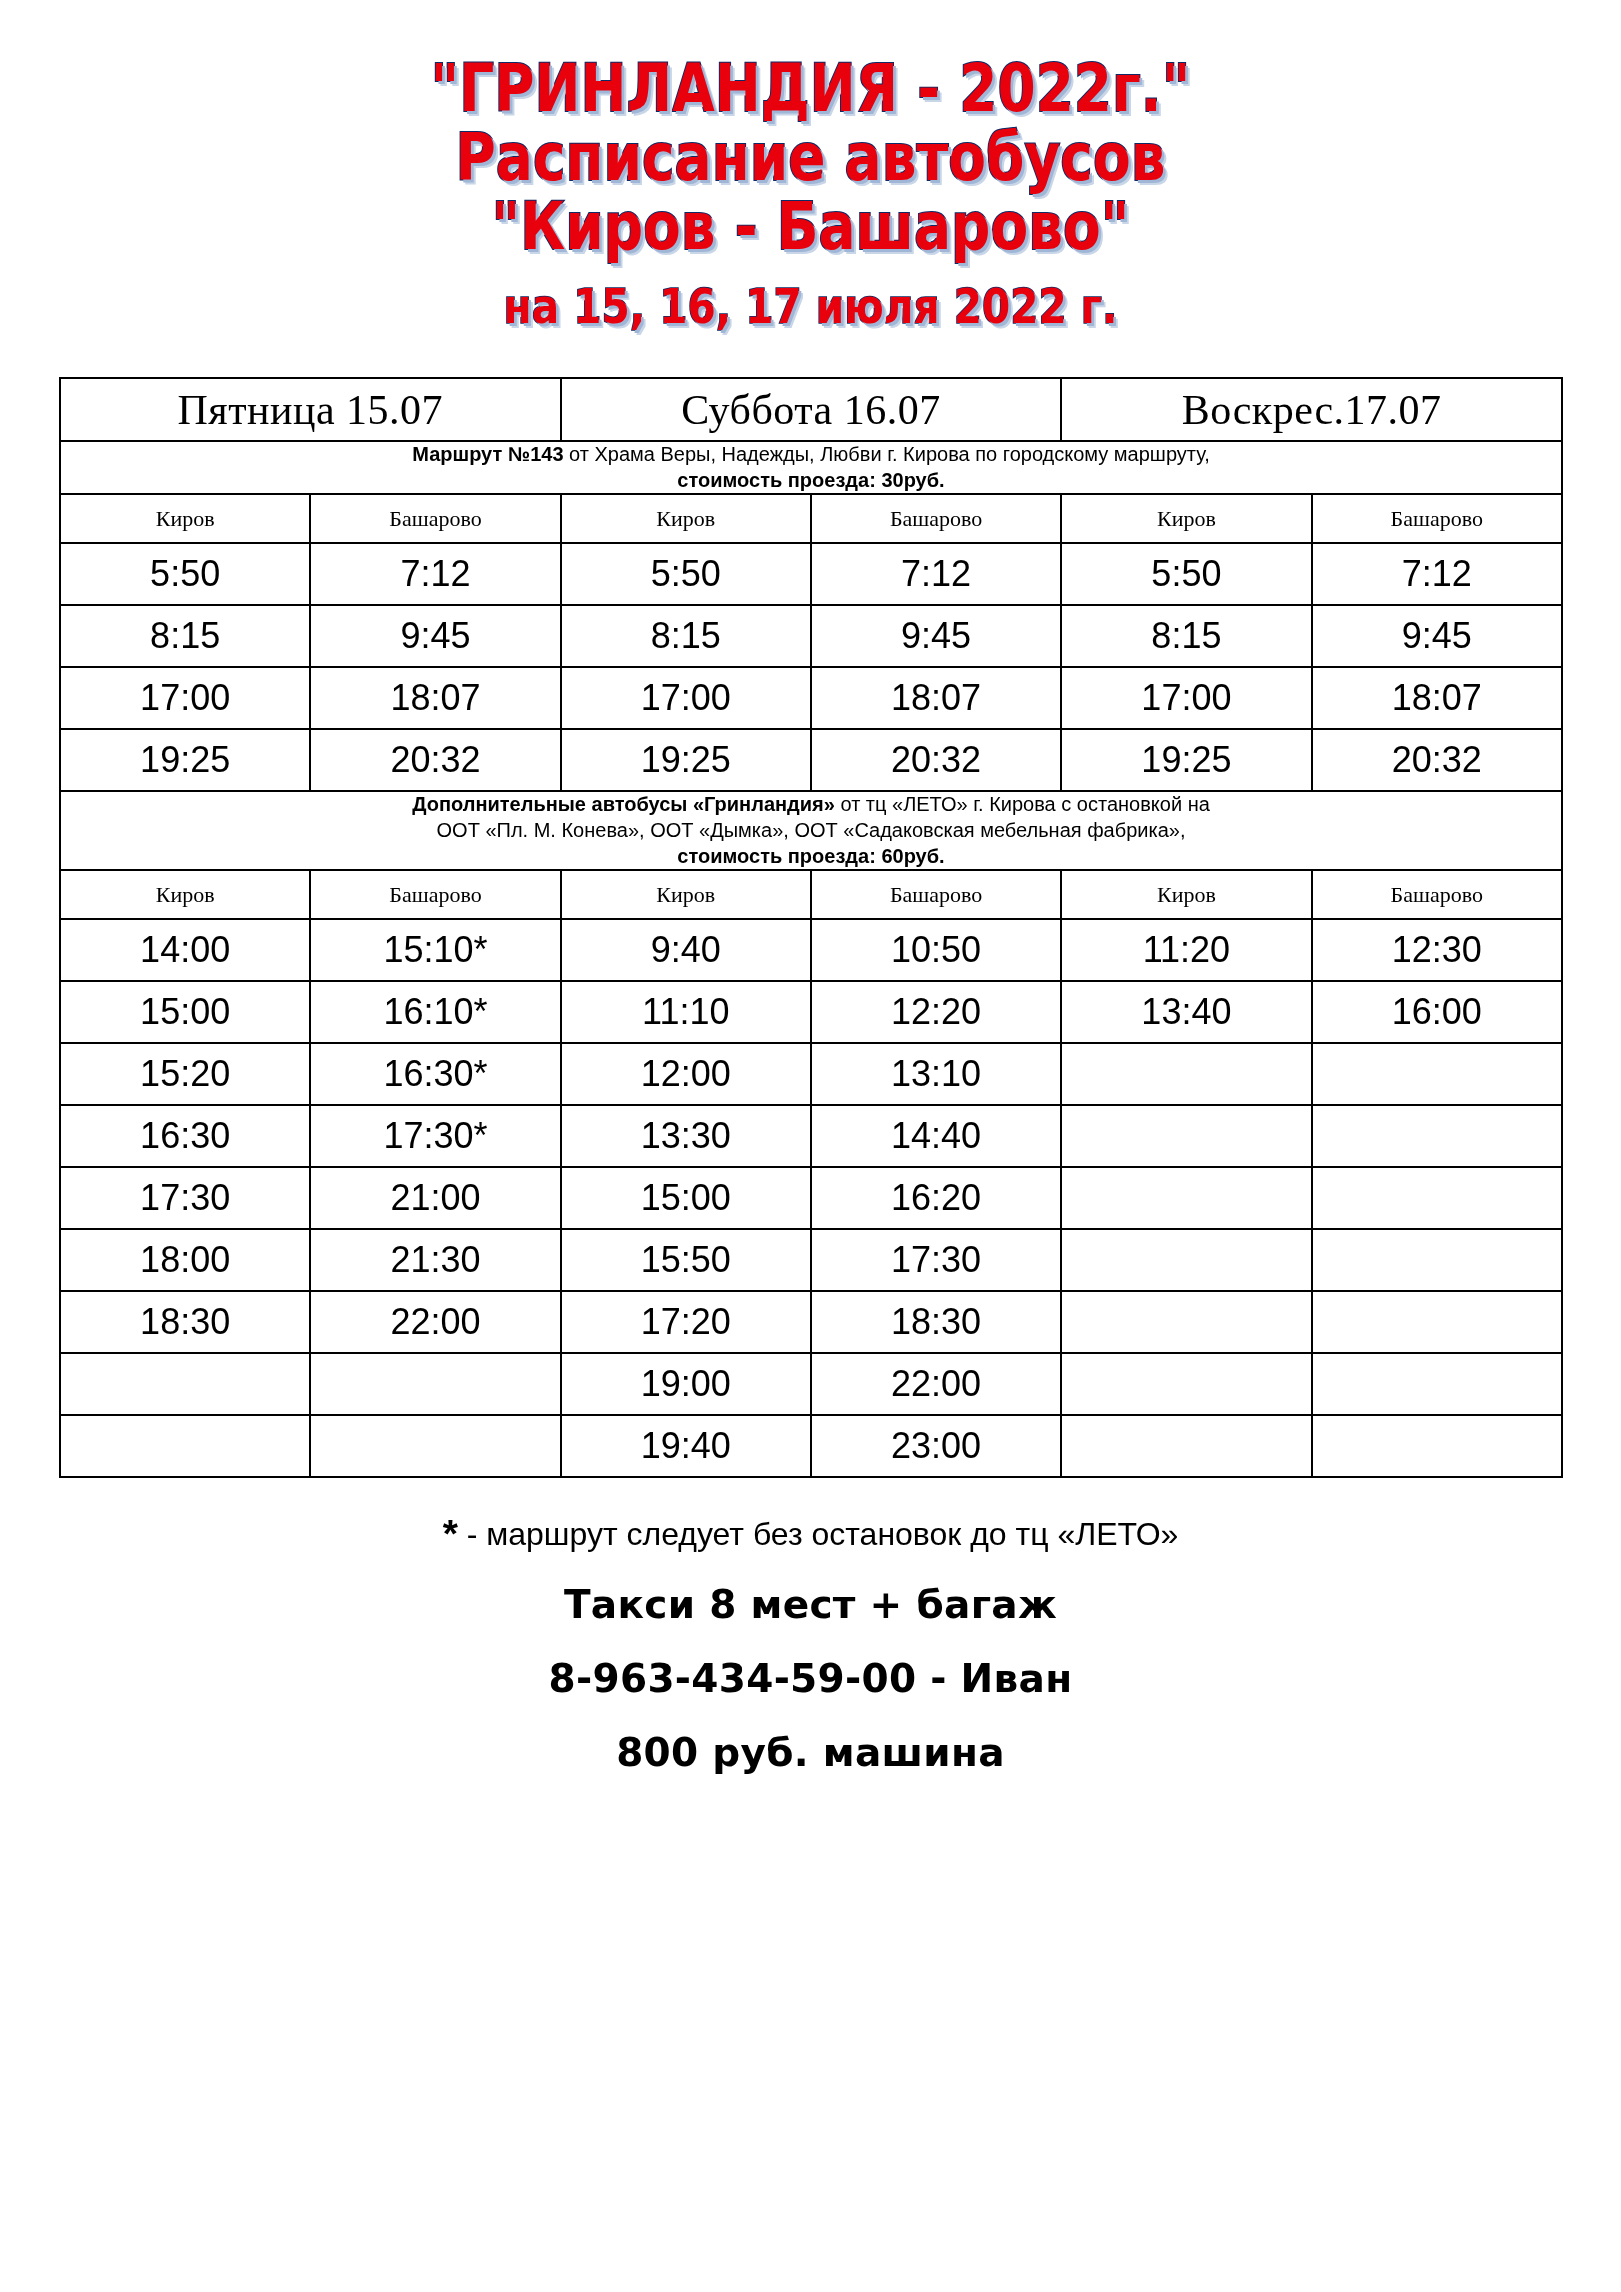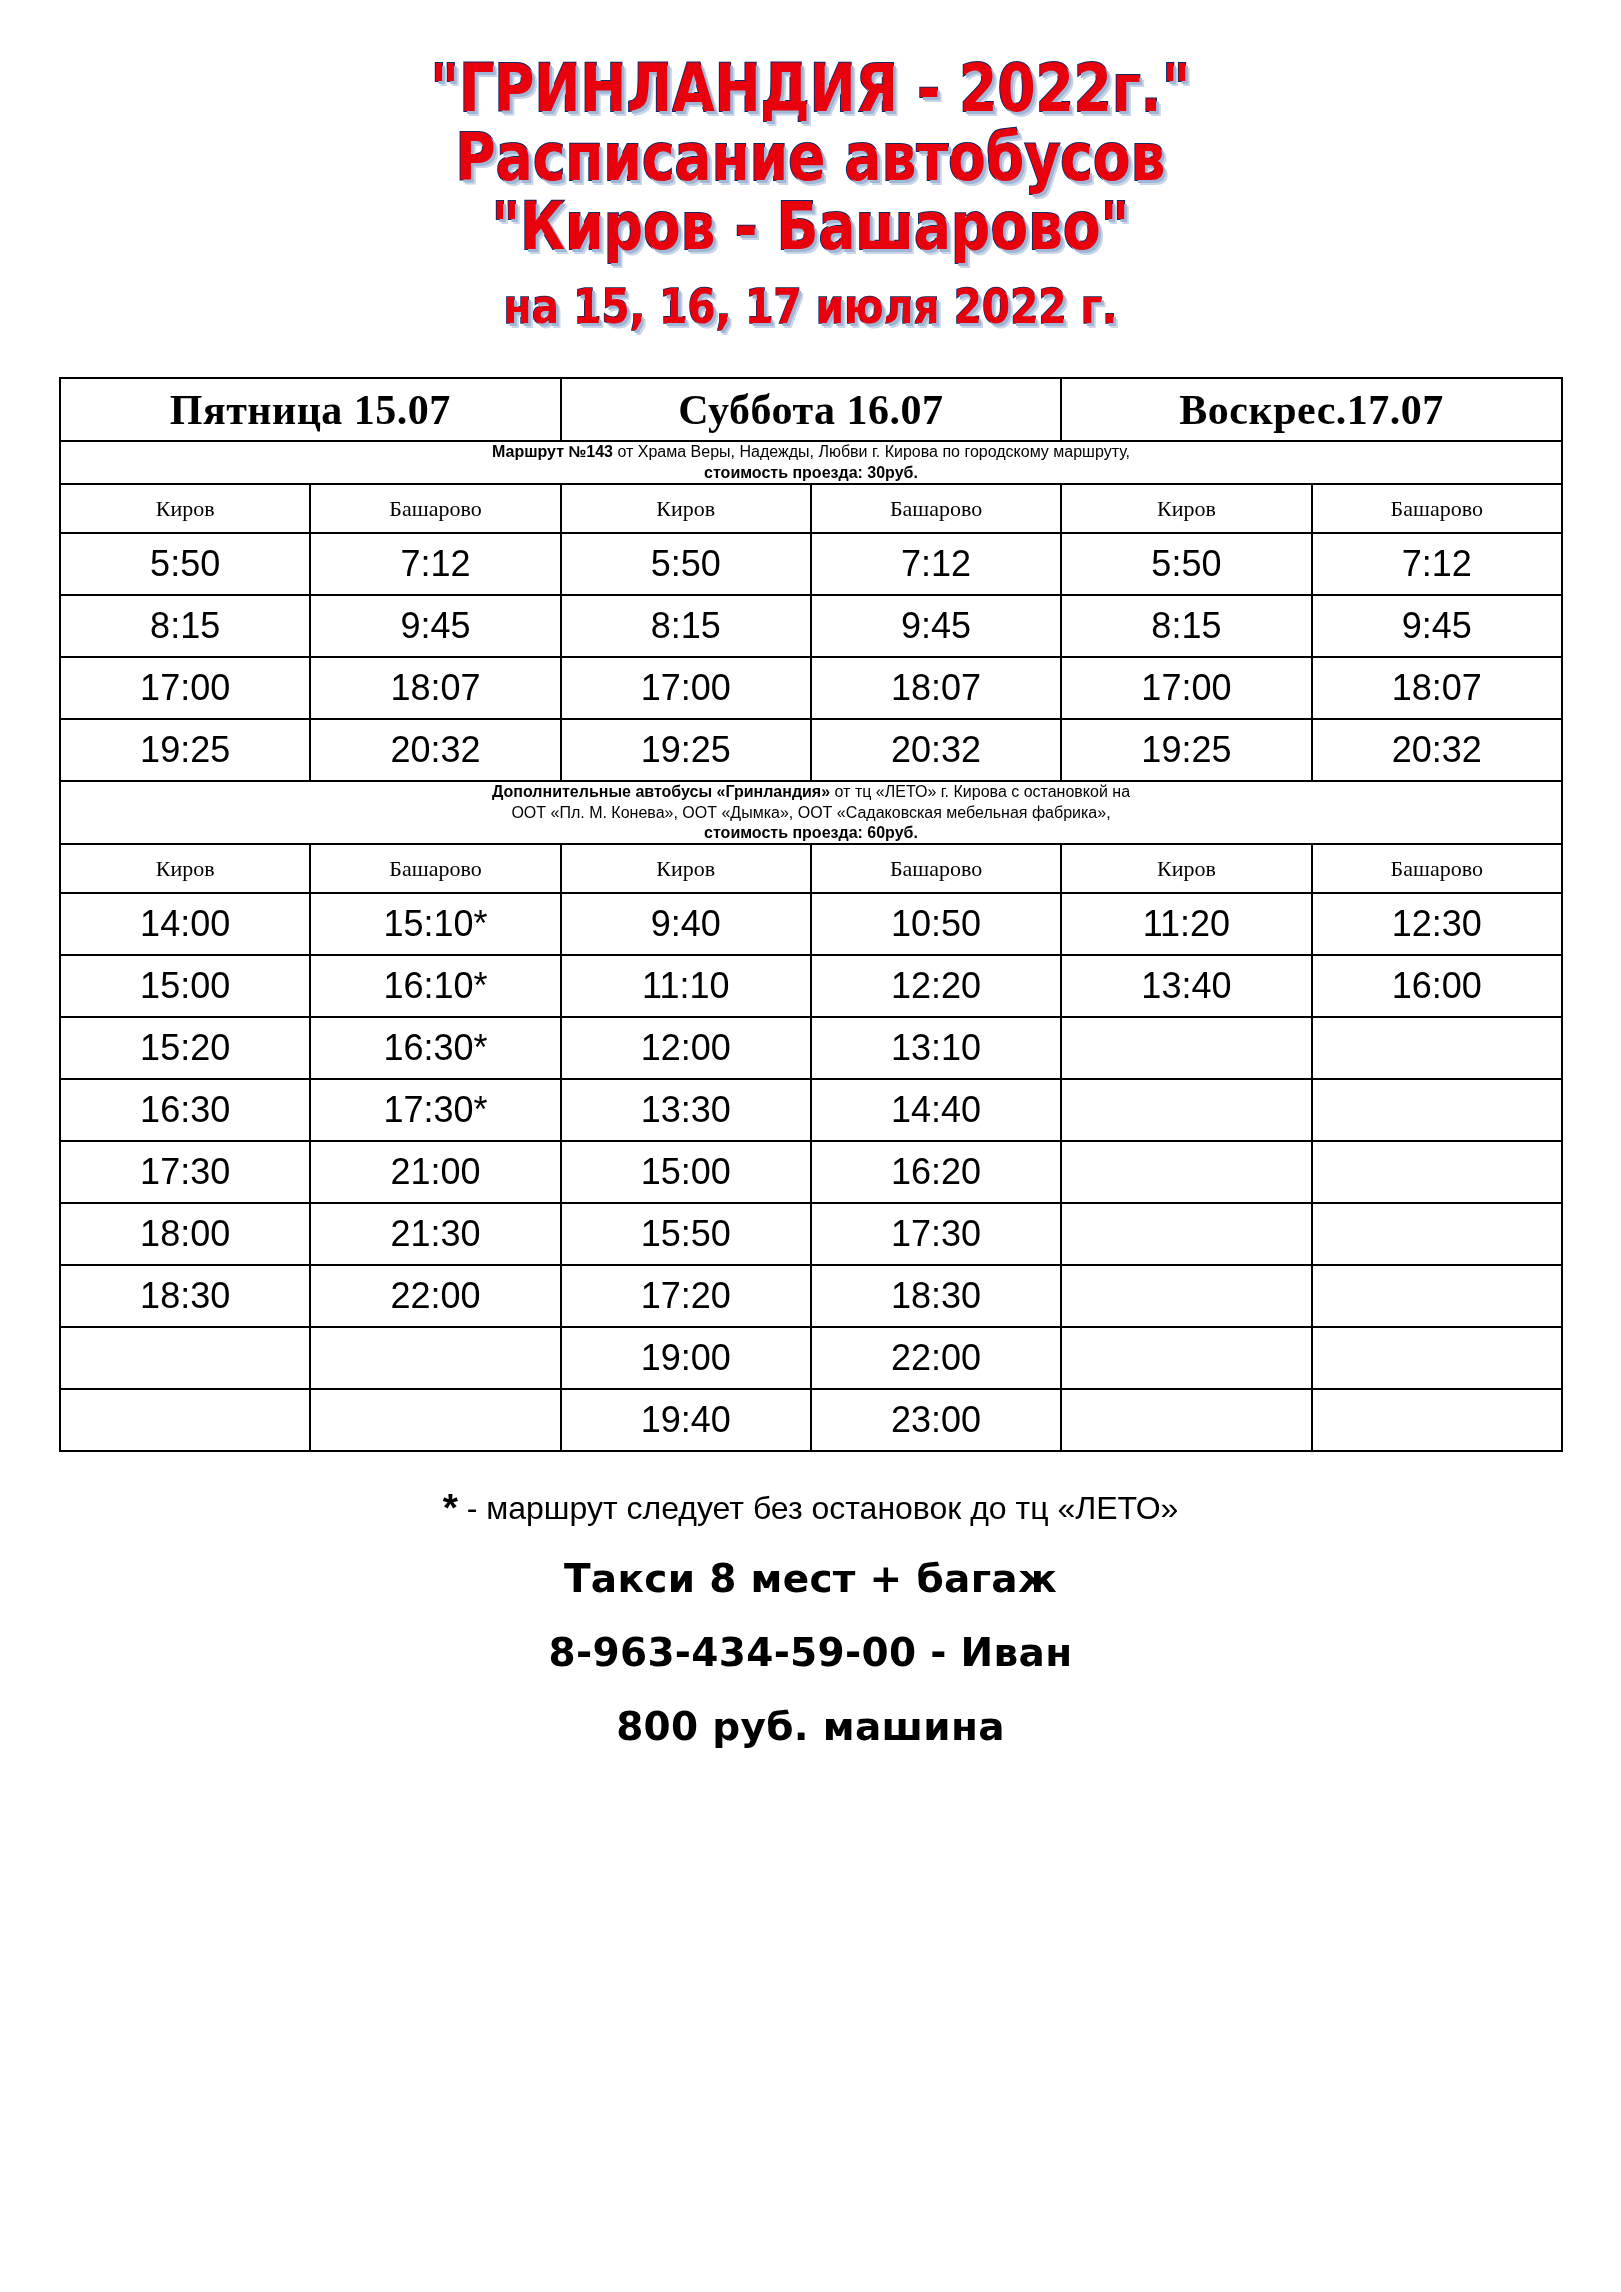--- a/index.html
+++ b/index.html
@@ -63,29 +63,29 @@
     table-layout: fixed;
   }
   table.schedule td, table.schedule th {
     border: 2px solid #000000;
     text-align: center;
     vertical-align: middle;
     padding: 0;
   }
   .day-head {
     font-family: "Liberation Serif", serif;
-    font-weight: bold;
+    font-weight: normal;
     font-size: 42px;
     height: 61px;
     letter-spacing: 0.5px;
     margin-left: 13px;
   }
   .note-row td {
     font-family: "Liberation Sans", sans-serif;
-    font-size: 16px;
+    font-size: 20px;
     line-height: 1.28;
     padding: 6.9px 9.8px 8.8px 9.8px;
     font-weight: normal;
   }
   .note-row .nb { font-weight: bold; }
   .colhead td {
     font-family: "Liberation Serif", serif;
     font-size: 22px;
     height: 47px;
   }

